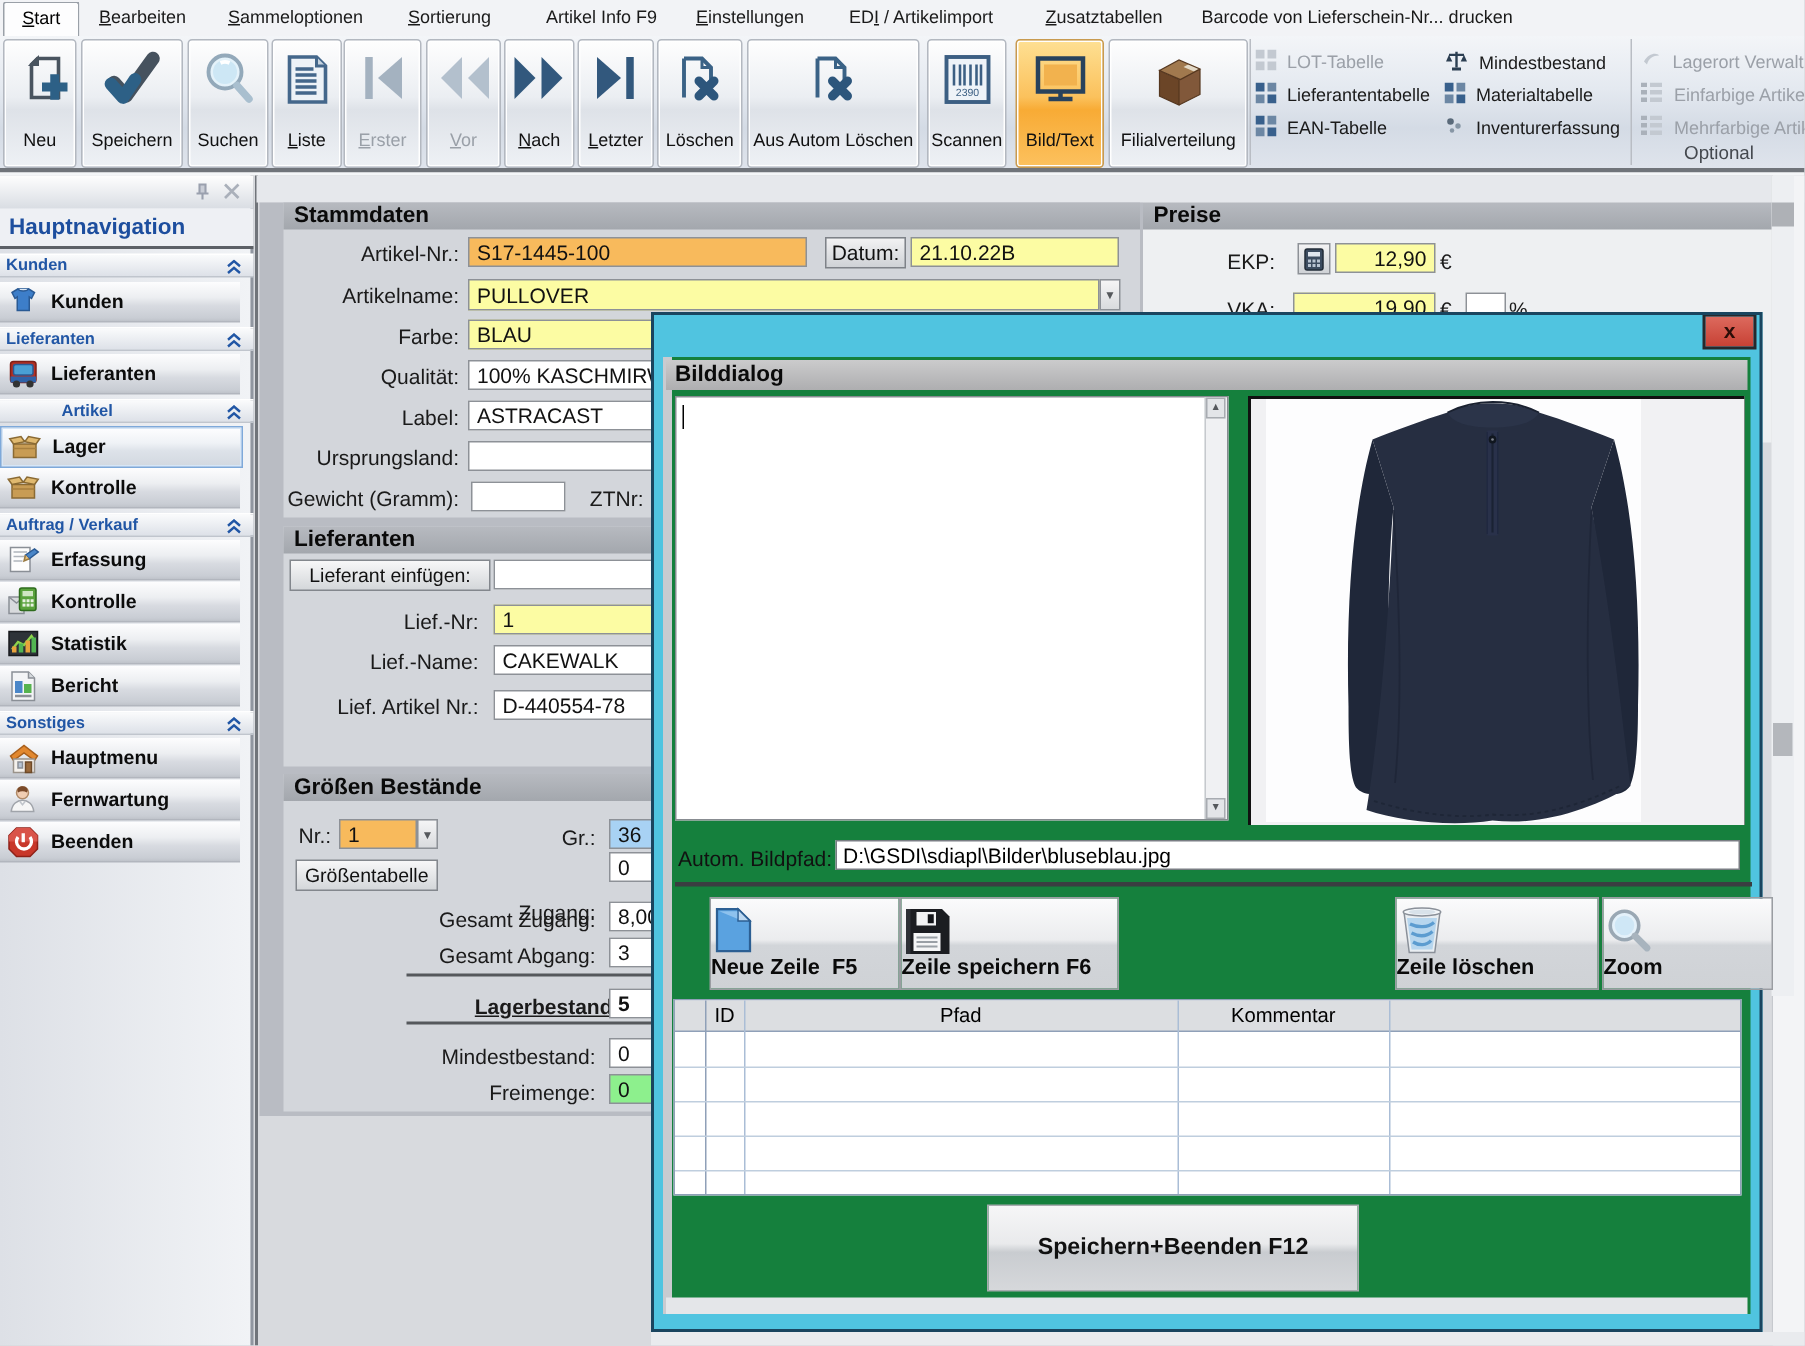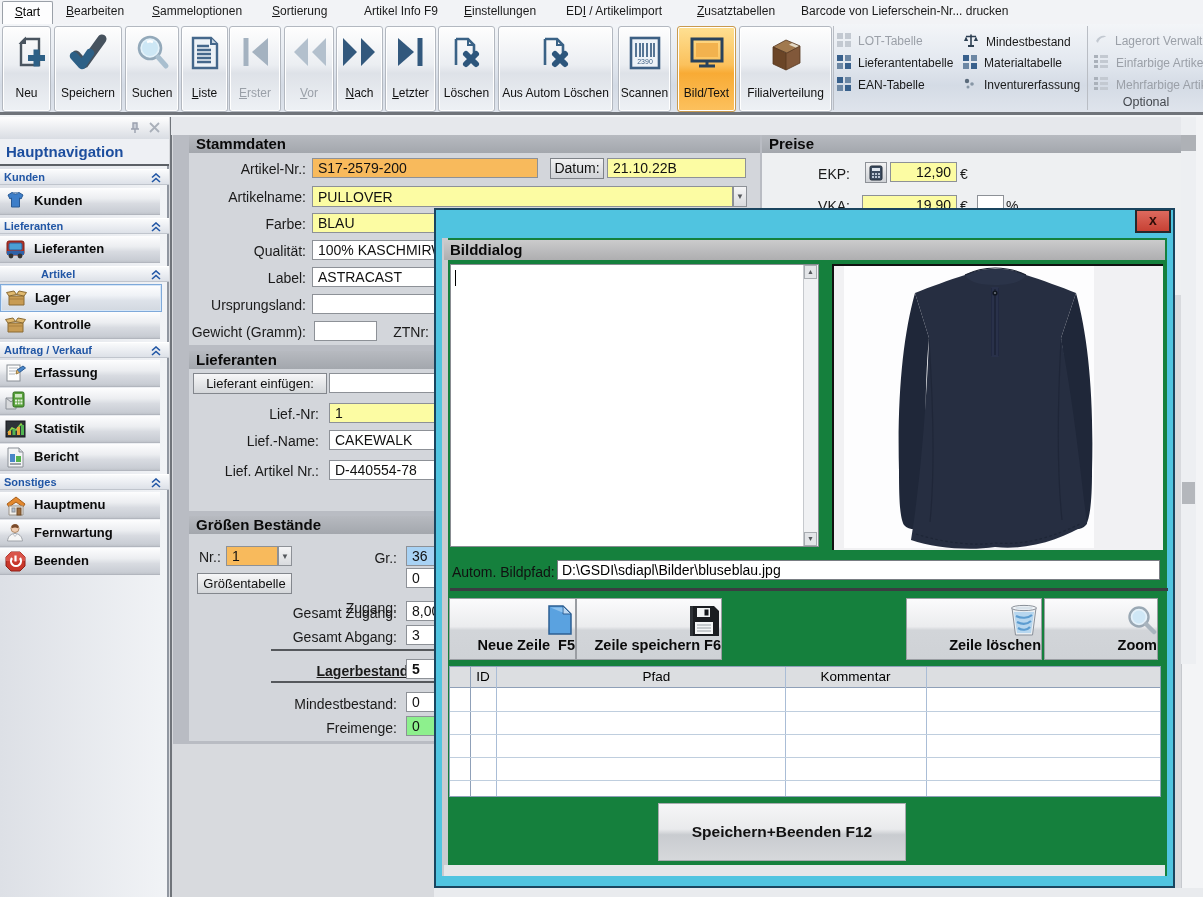--- a/index.html
+++ b/index.html
@@ -362,21 +362,21 @@
 <div class="abs" style="left:171px;top:117px;width:1032px;height:18px;background:#e6e8ec;"></div>
 <div class="abs" style="left:1181px;top:117px;width:22px;height:780px;background:#f3f4f6;border-left:1px solid #c6c9ce;box-sizing:border-box;"></div>
 <div class="abs" style="left:1181px;top:117px;width:15px;height:547px;background:#edeff2;"></div>
 <div class="abs" style="left:1181px;top:135px;width:15px;height:16px;background:#aeb1b6;"></div>
 <div class="abs" style="left:1182px;top:482px;width:13px;height:22px;background:#b4b7bc;"></div>
 <div class="abs" style="left:173px;top:135px;width:589px;height:609px;background:#b9bcc3;"></div>
 
 <div class="card" style="left:189px;top:135px;width:571px;height:210px;"></div>
 <div class="chead" style="left:189px;top:135px;width:571px;">Stammdaten</div>
 <div class="flabel" style="left:190px;top:159px;width:116px;line-height:20px;">Artikel-Nr.:</div>
-<div class="field orange" style="left:312px;top:158px;width:226px;height:20px;line-height:19px;">S17-2579-200</div>
+<div class="field orange" style="left:312px;top:158px;width:226px;height:20px;line-height:19px;">S17-1445-100</div>
 <div class="gbtn" style="left:550px;top:158px;width:54px;height:21px;font-size:14px;line-height:19px;background:linear-gradient(#f2f2f3,#cfd2d6);border-color:#7e8288;">Datum:</div>
 <div class="field yellow" style="left:607px;top:158px;width:139px;height:20px;line-height:19px;">21.10.22B</div>
 <div class="flabel" style="left:190px;top:187px;width:116px;line-height:20px;">Artikelname:</div>
 <div class="field yellow" style="left:312px;top:186px;width:421px;height:21px;line-height:20px;">PULLOVER</div>
 <div class="gbtn" style="left:733px;top:186px;width:14px;height:21px;font-size:8px;line-height:20px;color:#55585c;">▼</div>
 <div class="flabel" style="left:190px;top:214px;width:116px;line-height:20px;">Farbe:</div>
 <div class="field yellow" style="left:312px;top:213px;width:200px;height:20px;line-height:19px;">BLAU</div>
 <div class="flabel" style="left:190px;top:241px;width:116px;line-height:20px;">Qualität:</div>
 <div class="field" style="left:312px;top:240px;width:200px;height:20px;line-height:19px;">100% KASCHMIRW</div>
 <div class="flabel" style="left:190px;top:268px;width:116px;line-height:20px;">Label:</div>
@@ -522,33 +522,33 @@
           <circle cx="14" cy="13" r="9.5" fill="#e4f1fa" stroke="#9aa8b4" stroke-width="2.4"></circle>
           <circle cx="14" cy="13" r="6.5" fill="#cfe7f6"></circle>
           <path d="M21 20l8 8" stroke="#a8b4be" stroke-width="4.5" stroke-linecap="round"></path>
         </svg>
       <div class="blbl">Zoom</div>
     </div>
 
     <div class="abs" style="left:7px;top:428px;width:712px;height:131px;background:#fff;border:1px solid #8fa0b8;box-sizing:border-box;">
       <div class="abs" style="left:0;top:0;width:710px;height:21px;background:#dcdee1;border-bottom:1px solid #8fa0b8;box-sizing:border-box;"></div>
       <div class="abs" style="left:20px;top:2px;width:26px;height:16px;font-size:13.5px;text-align:center;">ID</div>
-      <div class="abs" style="left:46px;top:2px;width:289px;height:16px;font-size:13.5px;text-align:center;padding-left:16px;">Pfad</div>
+      <div class="abs" style="left:46px;top:2px;width:289px;height:16px;font-size:13.5px;text-align:center;">Pfad</div>
       <div class="abs" style="left:335px;top:2px;width:141px;height:16px;font-size:13.5px;text-align:center;">Kommentar</div>
       <div class="abs" style="left:20px;top:0;width:1px;height:129px;background:#8fa0b8;"></div>
       <div class="abs" style="left:46px;top:0;width:1px;height:129px;background:#aabdd6;"></div>
       <div class="abs" style="left:335px;top:0;width:1px;height:129px;background:#aabdd6;"></div>
       <div class="abs" style="left:476px;top:0;width:1px;height:129px;background:#aabdd6;"></div>
       <div class="abs" style="left:0;top:44px;width:710px;height:1px;background:#bfcede;"></div>
       <div class="abs" style="left:0;top:67px;width:710px;height:1px;background:#bfcede;"></div>
       <div class="abs" style="left:0;top:90px;width:710px;height:1px;background:#bfcede;"></div>
       <div class="abs" style="left:0;top:113px;width:710px;height:1px;background:#bfcede;"></div>
     </div>
 
     <div class="gbtn" style="left:216px;top:565px;width:248px;height:58px;background:linear-gradient(#f6f6f7,#e9eaec 45%,#c9ccd0 55%,#d6d8db);border-color:#a8abaf;font-weight:bold;font-size:15.5px;line-height:56px;">Speichern+Beenden F12</div>
 
     <div class="abs" style="left:2px;top:627px;width:721px;height:11px;background:#e4e6e9;"></div>
   </div>
 </div>
 <style>
-.dlgb{background:linear-gradient(#fbfbfc,#ebecee 46%,#d2d5d9 52%,#cfd2d6);border:1px solid #9a9da2;text-align:right;}
+.dlgb{background:linear-gradient(#fbfbfc,#ebecee 46%,#d2d5d9 52%,#cfd2d6);border:1px solid #9a9da2;text-align:left;margin-left:24px;}
 .blbl{position:absolute;left:0;right:0;bottom:6px;font-weight:bold;font-size:14.5px;color:#0a0a0a;white-space:nowrap;}
 </style>
 
 </body></html>

